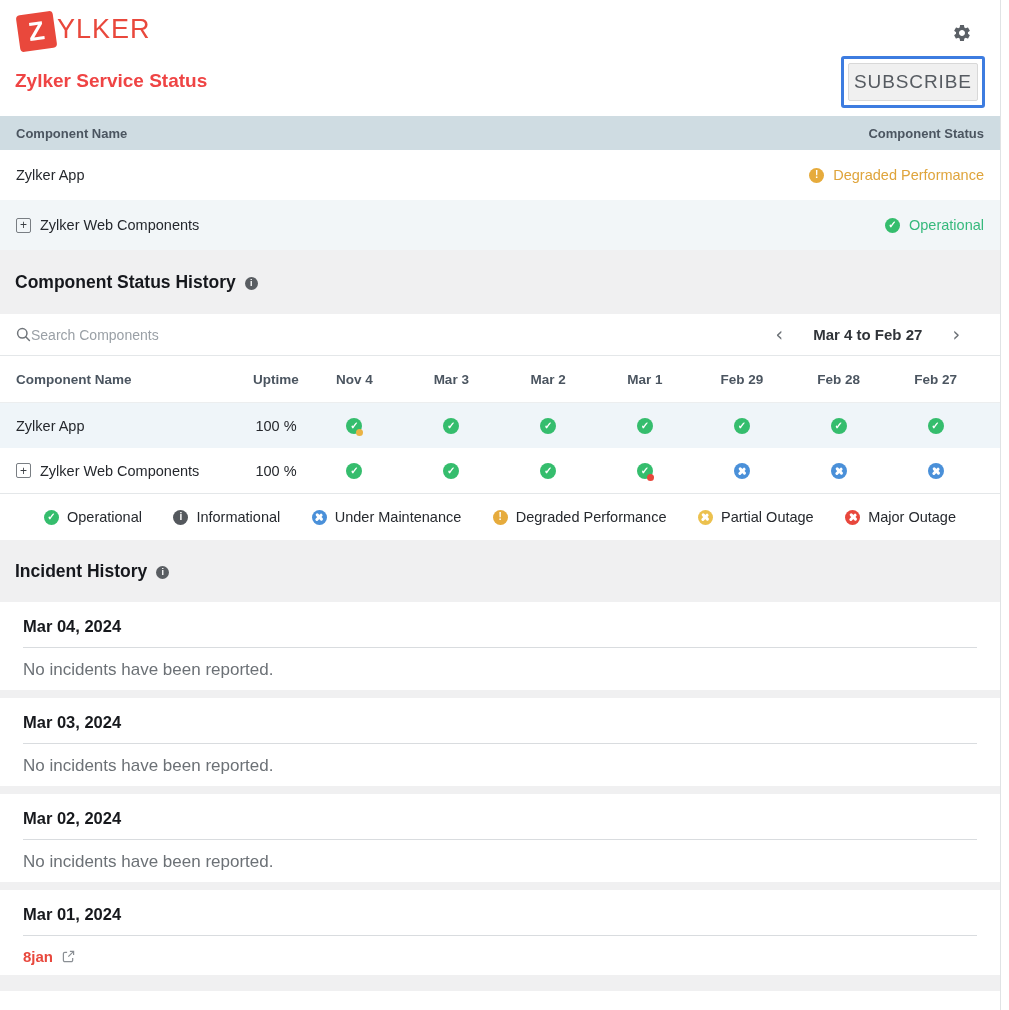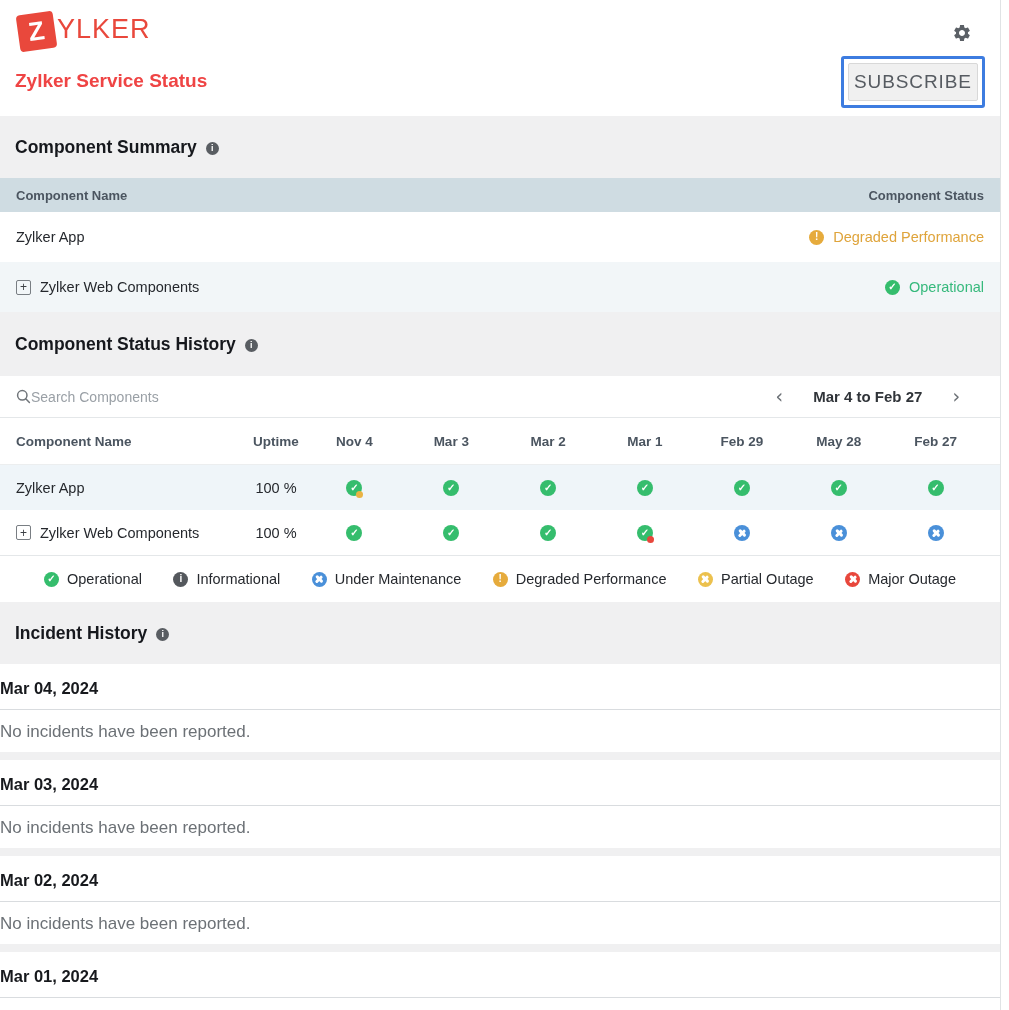--- a/index.html
+++ b/index.html
@@ -83,21 +83,21 @@
   .h-cell-name { display:flex; align-items:center; }
   .h-cell-up { text-align:center; }
   .h-cell-day { display:flex; justify-content:center; }
 
   .legend { height:47px; background:#fff; border-top:1px solid #e4e7e9; display:flex; align-items:center;
     justify-content:space-between; padding:0 44px; }
   .legend-item { display:flex; align-items:center; gap:8px; font-size:14.5px; color:#26292e; }
 
   
   .incidents { background:#f0f0f1; padding-bottom:8px; }
-  .card { background:#fff; margin-bottom:8px; padding:15px 0 10px; }
+  .card { background:#fff; margin-bottom:8px; padding:15px 23px 10px; }
   .card h3 { font-size:16.5px; font-weight:bold; color:#17191d; margin-bottom:11px; }
   .card .rule { border:none; border-top:1px solid #d9dcdf; }
   .card p { margin-top:12px; font-size:17px; color:#6c7176; }
   .incident-link-row { margin-top:12px; display:flex; align-items:center; gap:9px; }
   .incident-link { color:#e8483d; font-weight:bold; font-size:15px; text-decoration:none; cursor:pointer; }
 </style>
 </head>
 <body>
 
 <div class="page">
@@ -111,24 +111,20 @@
       <svg viewBox="0 0 24 24" width="20" height="20">
           <path fill="#5b6066" d="M19.14,12.94c0.04-0.3,0.06-0.61,0.06-0.94c0-0.32-0.02-0.64-0.07-0.94l2.03-1.58c0.18-0.14,0.23-0.41,0.12-0.61 l-1.92-3.32c-0.12-0.22-0.37-0.29-0.59-0.22l-2.39,0.96c-0.5-0.38-1.03-0.7-1.62-0.94L14.4,2.81c-0.04-0.24-0.24-0.41-0.48-0.41 h-3.84c-0.24,0-0.43,0.17-0.47,0.41L9.25,5.35C8.66,5.59,8.12,5.92,7.63,6.29L5.24,5.33c-0.22-0.08-0.47,0-0.59,0.22L2.74,8.87 C2.62,9.08,2.66,9.34,2.86,9.48l2.03,1.58C4.84,11.36,4.8,11.69,4.8,12s0.02,0.64,0.07,0.94l-2.03,1.58 c-0.18,0.14-0.23,0.41-0.12,0.61l1.92,3.32c0.12,0.22,0.37,0.29,0.59,0.22l2.39-0.96c0.5,0.38,1.03,0.7,1.62,0.94l0.36,2.54 c0.05,0.24,0.24,0.41,0.48,0.41h3.84c0.24,0,0.44-0.17,0.47-0.41l0.36-2.54c0.59-0.24,1.13-0.56,1.62-0.94l2.39,0.96 c0.22,0.08,0.47,0,0.59-0.22l1.92-3.32c0.12-0.22,0.07-0.47-0.12-0.61L19.14,12.94z M12,15.6c-1.98,0-3.6-1.62-3.6-3.6 s1.62-3.6,3.6-3.6s3.6,1.62,3.6,3.6S13.98,15.6,12,15.6z"></path>
         </svg>
     </button>
     <h1 class="page-title">Zylker Service Status</h1>
     <div class="sub-ring">
       <button class="sub-btn">SUBSCRIBE</button>
     </div>
   </div>
 
-  <div class="band">
-    <h2>Component Summary</h2>
-    <span class="info-badge"></span>
-  </div>
   <div class="s-thead">
     <span>Component Name</span>
     <span>Component Status</span>
   </div>
   <div class="s-row">
     <span>Zylker App</span>
     <span class="s-status">
       <span class="st s15 st-degraded"></span>
       <span class="txt-degraded">Degraded Performance</span>
     </span>
@@ -161,21 +157,21 @@
     </div>
   </div>
   <div class="h-grid h-thead">
     <span>Component Name</span>
     <span>Uptime</span>
     <span>Nov 4</span>
     <span>Mar 3</span>
     <span>Mar 2</span>
     <span>Mar 1</span>
     <span>Feb 29</span>
-    <span>May 28</span>
+    <span>Feb 28</span>
     <span>Feb 27</span>
   </div>
   <div class="h-grid h-row alt">
     <span class="h-cell-name">
         <span>Zylker App</span>
       </span>
     <span class="h-cell-up">100 %</span>
     <span class="h-cell-day">
         <span class="st st-operational_degraded"></span>
       </span>

